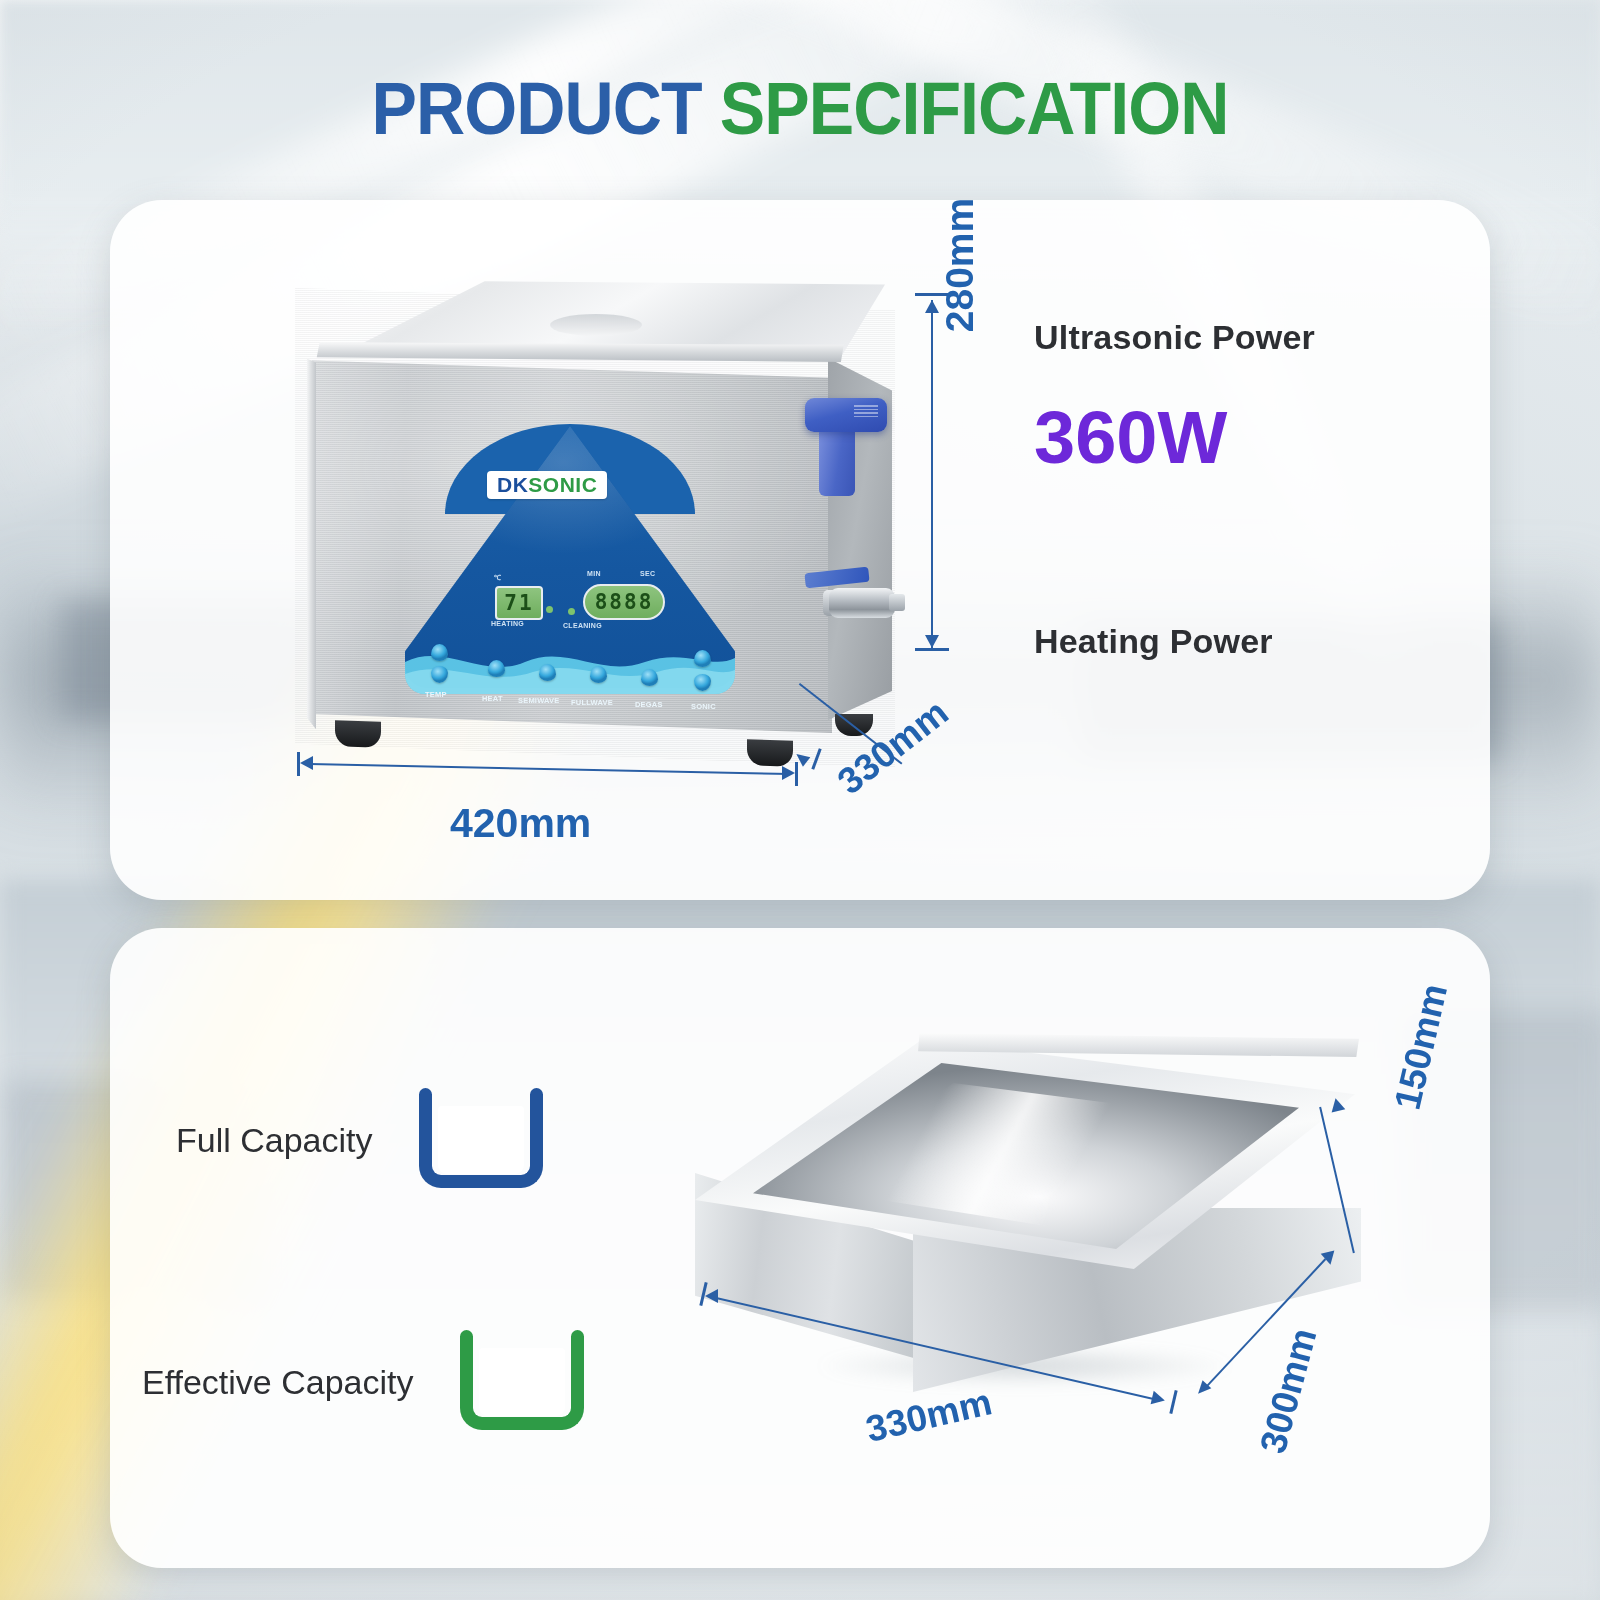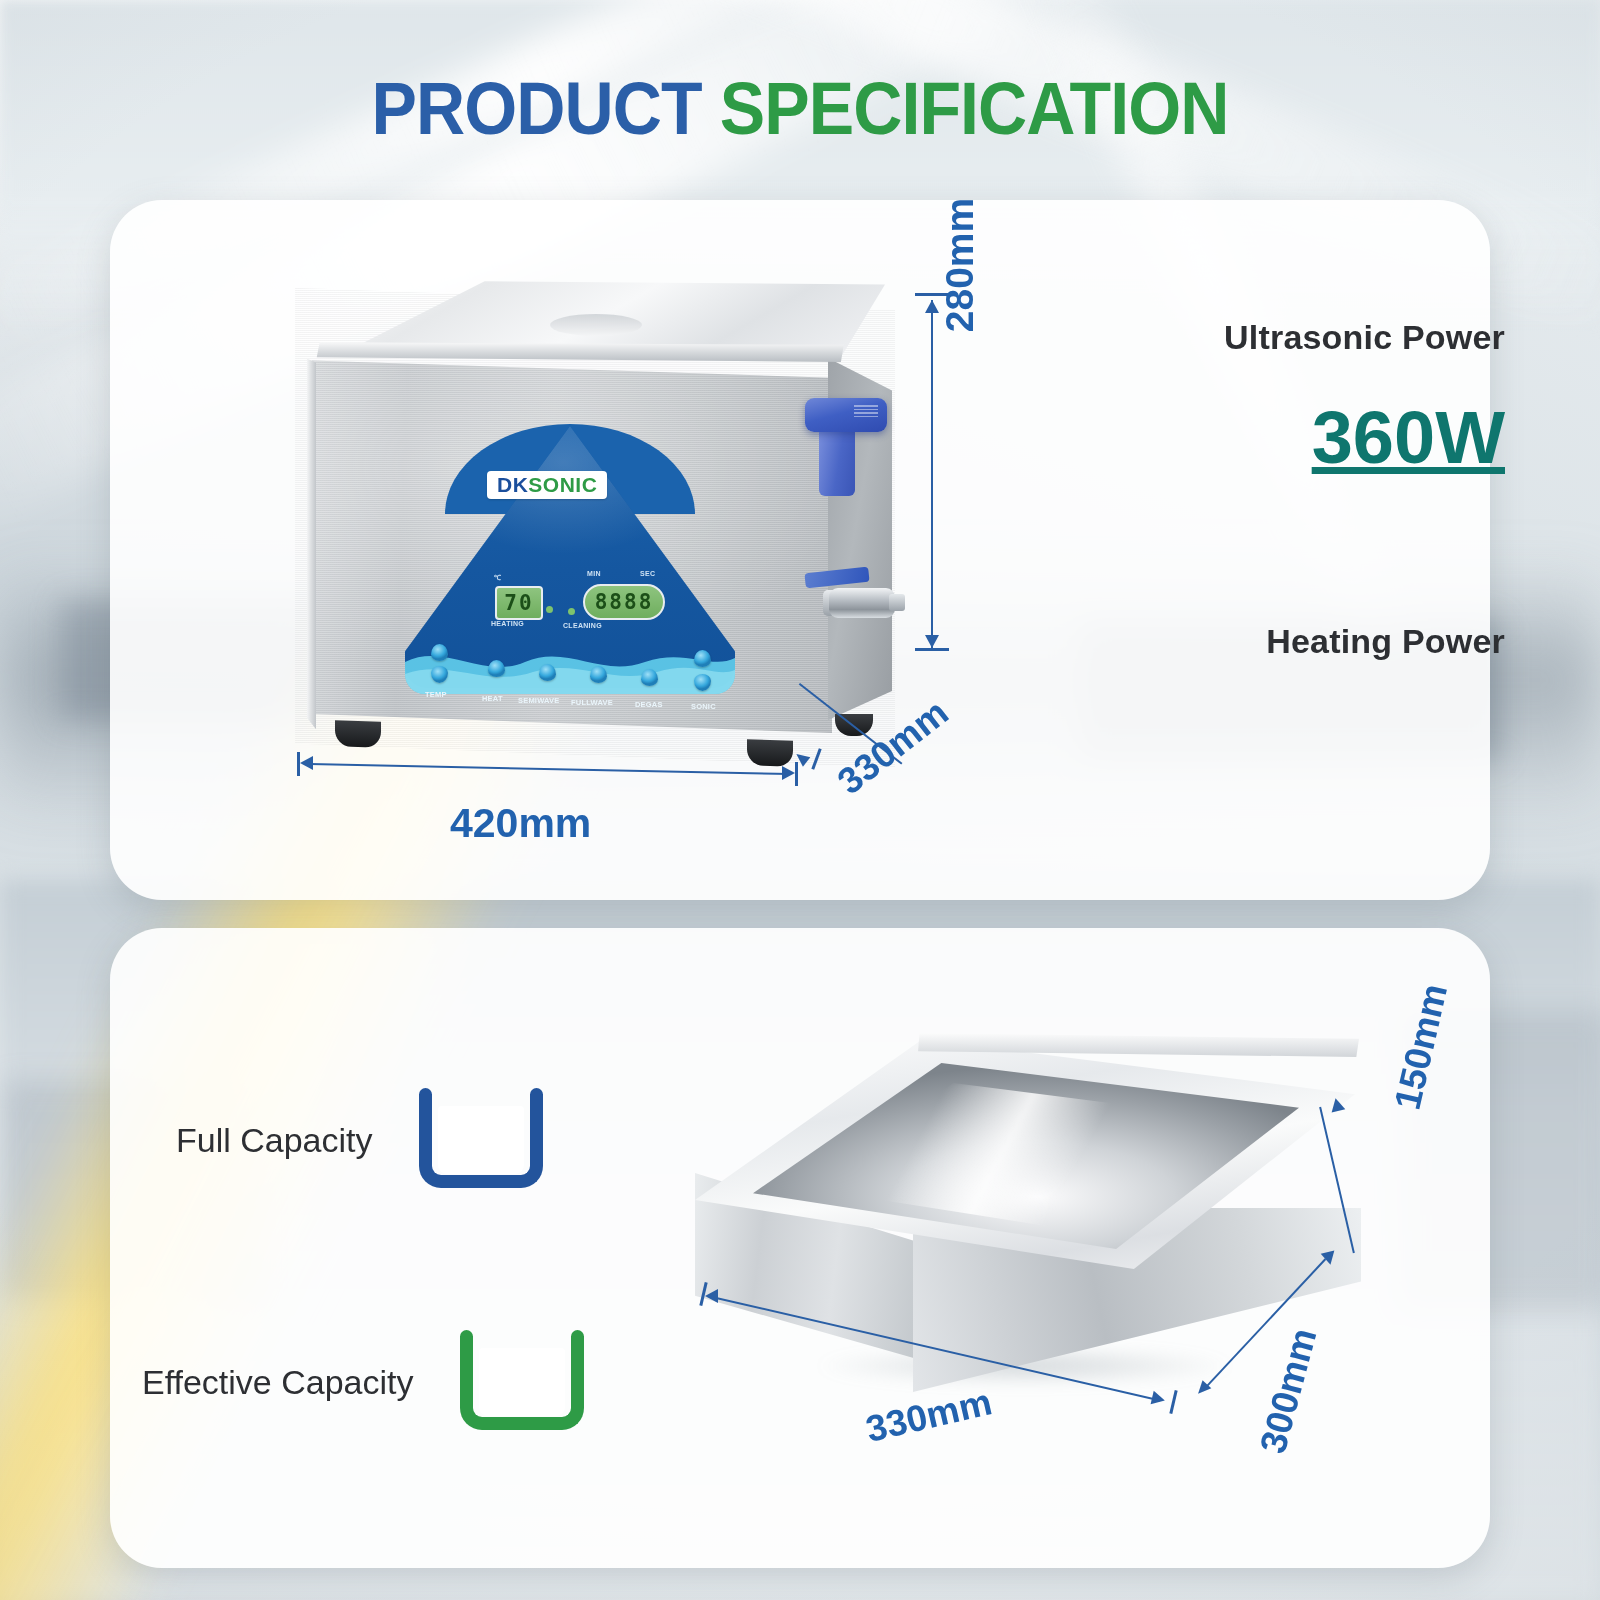--- a/index.html
+++ b/index.html
@@ -42,24 +42,24 @@
   .title .t-blue{color:#2B5FA8;}
   .title .t-green{color:#2E9B46;}
 
   
   .card{position:absolute;background:rgba(255,255,255,.90);border-radius:52px;
     box-shadow:0 10px 34px rgba(90,104,116,.22);}
   #card-top{left:110px;top:200px;width:1380px;height:700px;}
   #card-bottom{left:110px;top:928px;width:1380px;height:640px;}
 
   
-  .spec{position:absolute;text-align:right;width:430px;left:1075px;}
+  .spec{position:absolute;text-align:left;width:430px;left:1034px;}
   .spec-label{font-size:34px;font-weight:700;color:#2d2f33;letter-spacing:.2px;}
   .spec-value{font-size:74px;font-weight:700;line-height:1.12;margin-top:40px;}
-  .v-green{color:#0f766e;text-decoration:underline;}
+  .v-green{color:#6d28d9;}
   .v-blue{color:#2262AE;}
   #spec-ultrasonic{top:318px;}
   #spec-heating{top:622px;}
 
   
   #device{position:absolute;left:295px;top:278px;width:600px;height:490px;}
   .dev-lid-top{position:absolute;left:18px;top:0;width:572px;height:82px;
     background:linear-gradient(150deg,#fdfdfd 0%,#e7e9eb 26%,#f7f8f9 50%,#dfe2e5 72%,#f2f3f5 100%);
     clip-path:polygon(4% 96%,30% 4%,100% 8%,92% 100%);
     border-radius:6px;}
@@ -278,21 +278,21 @@
     </svg>
   </div>
 
   <div class="logo">
     <span class="lg-dk">DK</span><span class="lg-sonic">SONIC</span>
   </div>
 
   <div class="led-cap" id="cap-c">℃</div>
   <div class="led-cap" id="cap-min">MIN</div>
   <div class="led-cap" id="cap-sec">SEC</div>
-  <div class="led" id="led-temp">70</div>
+  <div class="led" id="led-temp">71</div>
   <div class="led" id="led-time">8888</div>
   <div class="led-dot" id="dot-1"></div>
   <div class="led-dot" id="dot-2"></div>
   <div class="led-cap" id="cap-heating">HEATING</div>
   <div class="led-cap" id="cap-cleaning">CLEANING</div>
 
   <div class="btns">
     <div class="btn" style="left:18px;top:0px;"></div>
     <div class="btn dn" style="left:18px;top:22px;"></div>
     <div class="btn" style="left:75px;top:16px;"></div>

